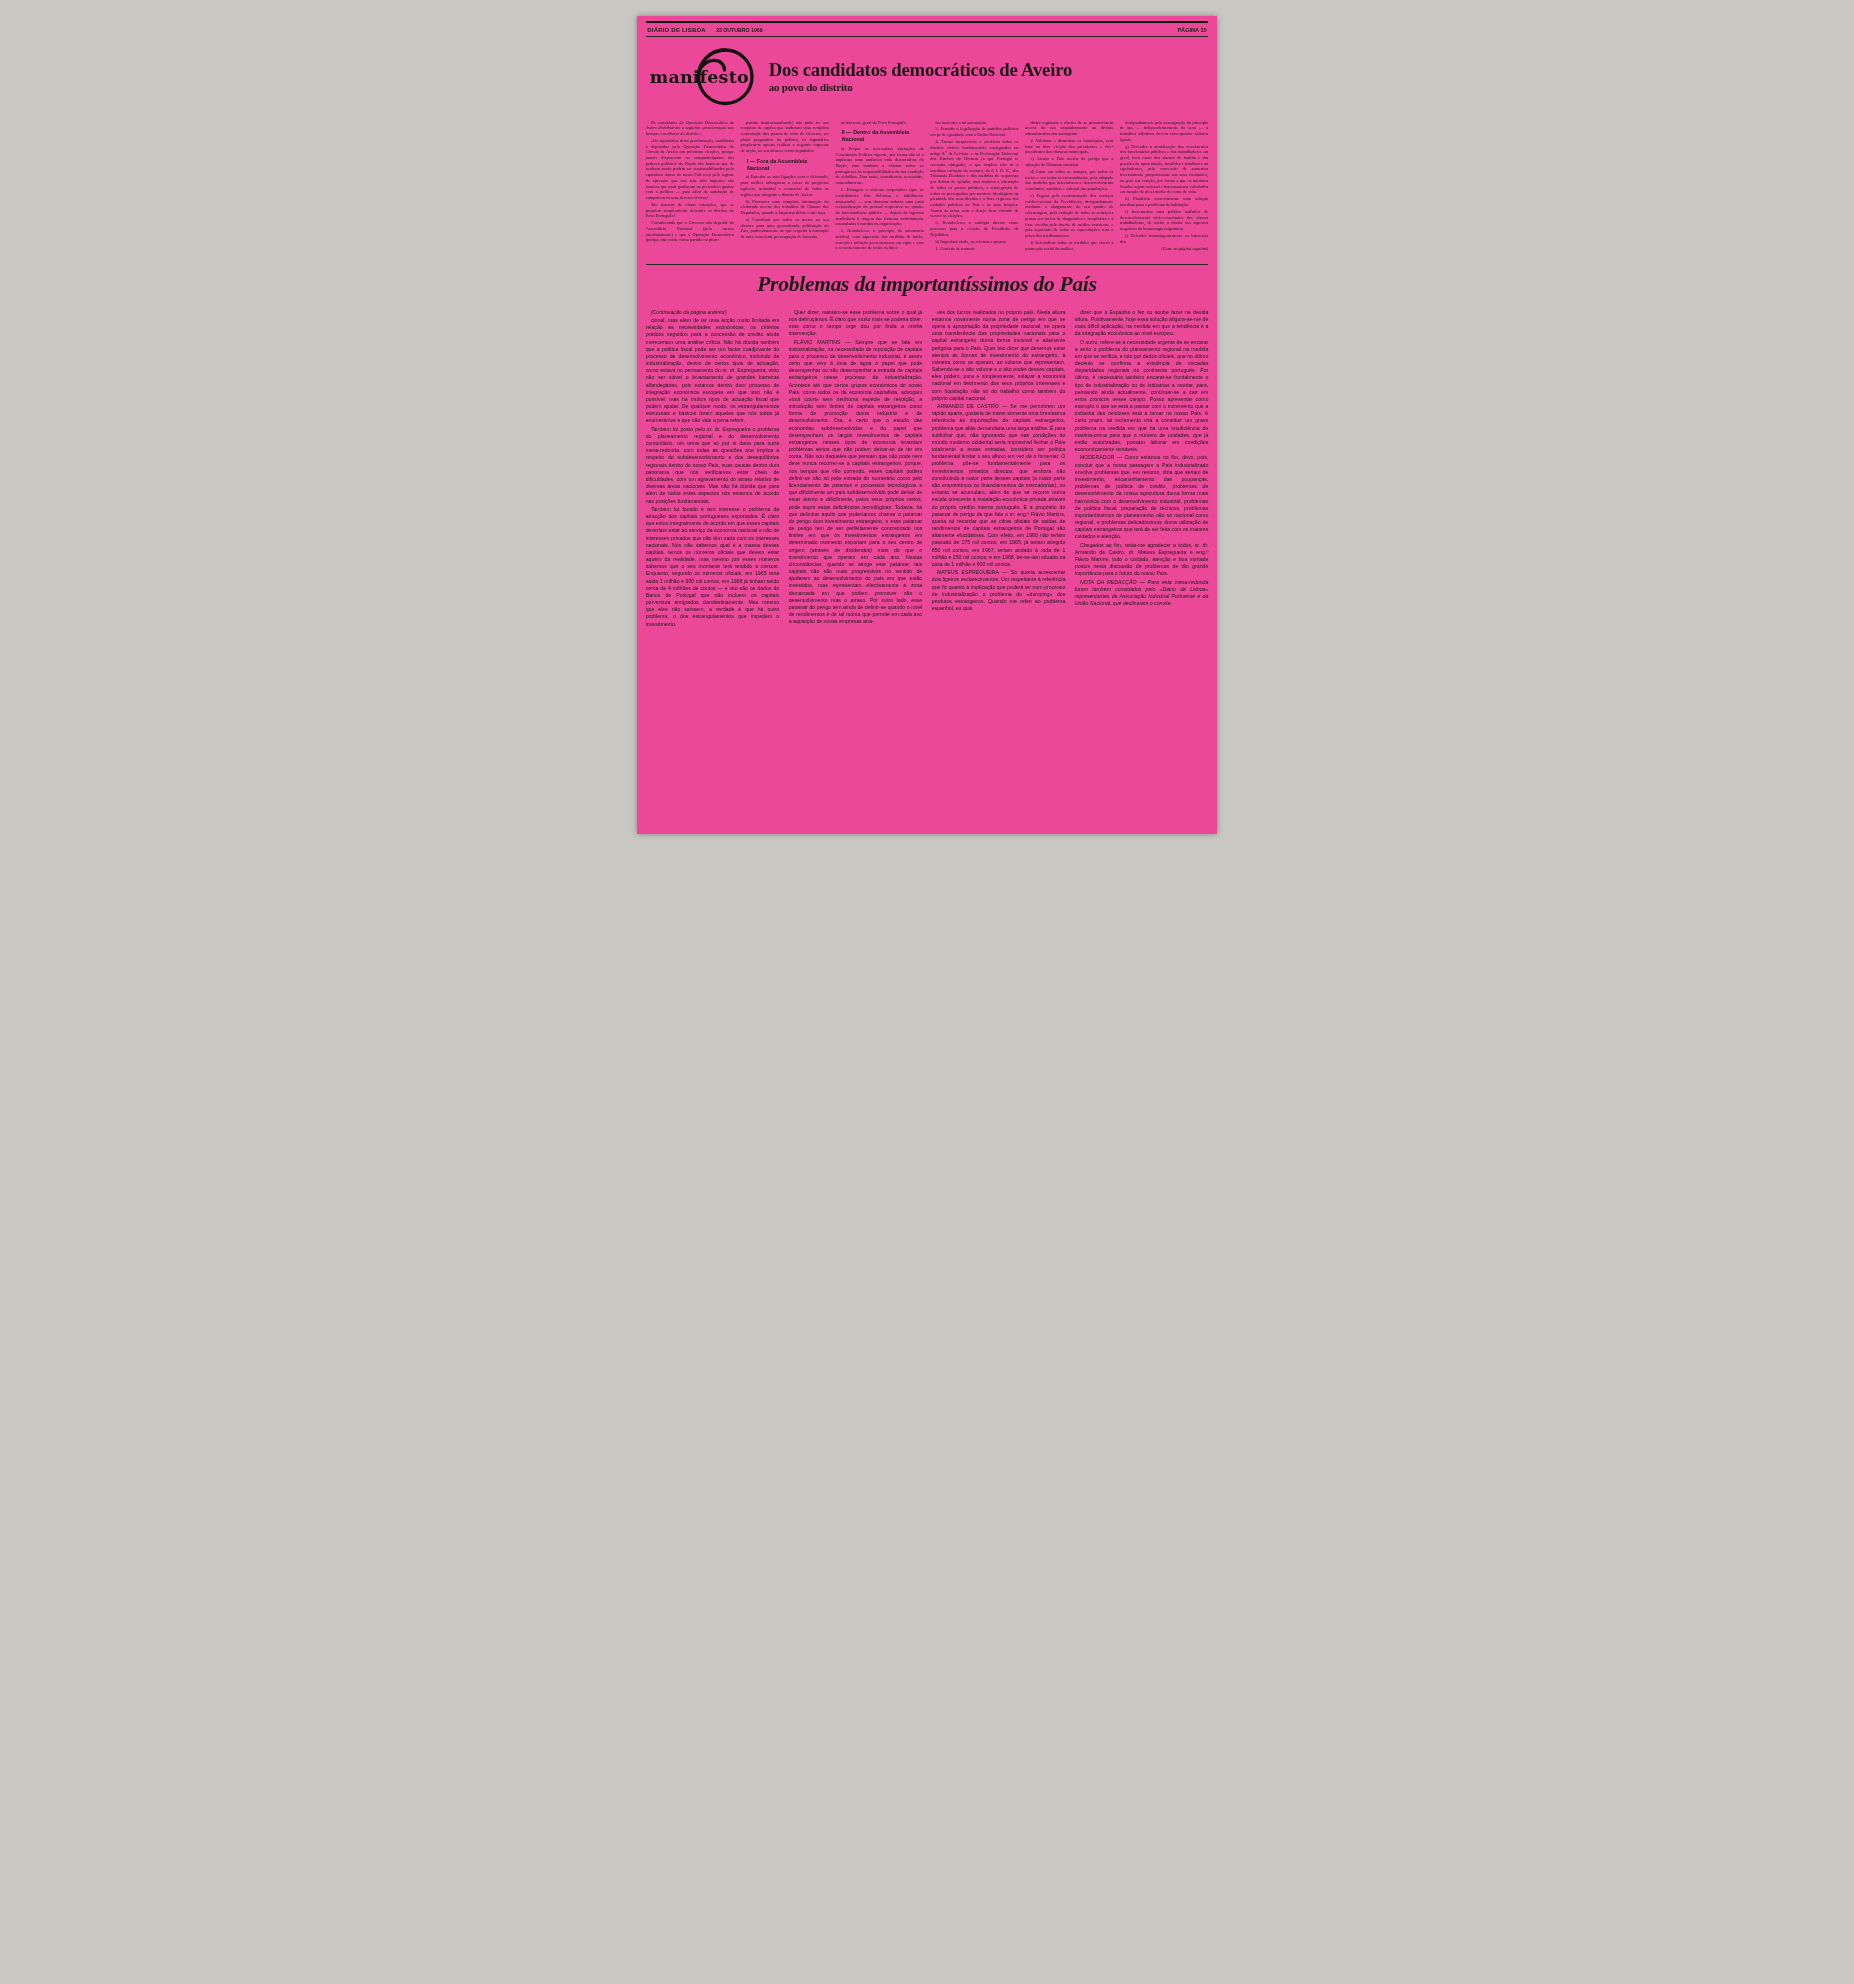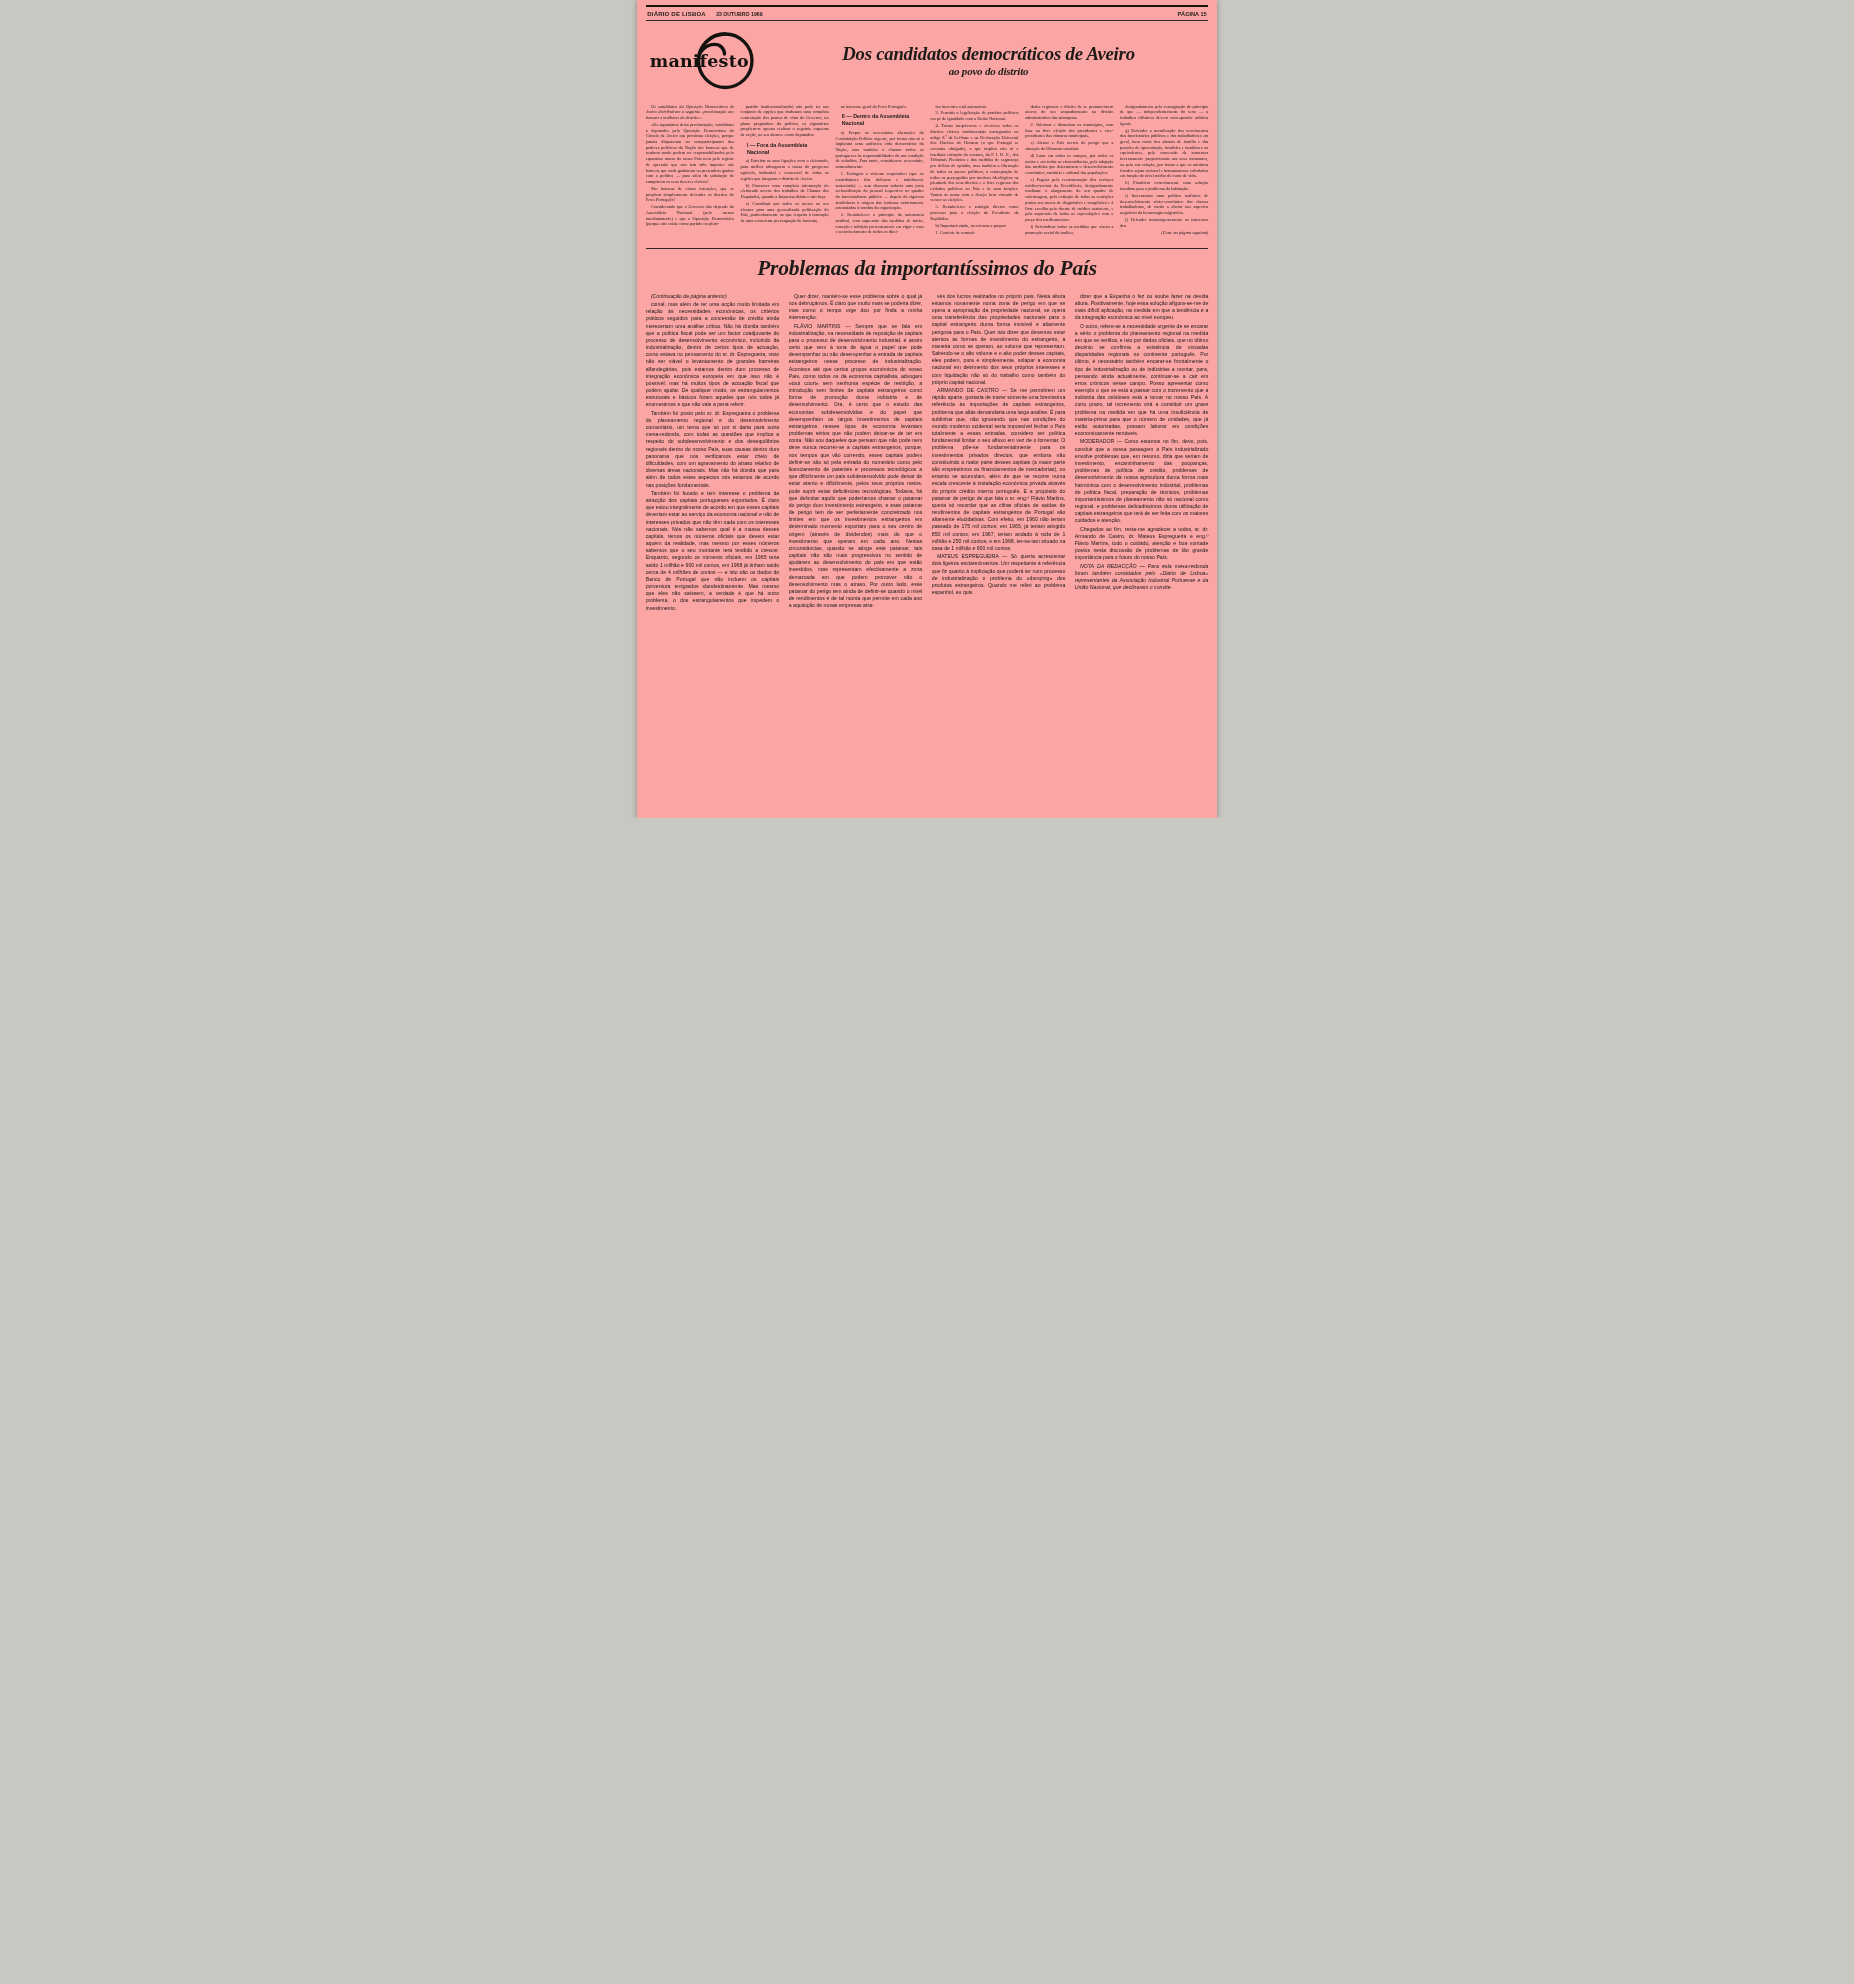--- a/index.html
+++ b/index.html
@@ -1,38 +1,38 @@
 <!DOCTYPE html>
 <html lang="pt" style="font-size:6.4px"><head>
 <meta charset="utf-8">
 <style>
   * { margin:0; padding:0; box-sizing:border-box; }
   html,body { background:#c9c7c1; }
   .page {
-    width:580px; min-height:818px; margin:0 auto;
-    background:#fca5a5; color:#1c1b18;
+    width:580px; min-height:818px; margin:16px auto;
+    background:#ec4899; color:#1c1b18;
     padding:4.8px 8.7px 24px 8.7px;
     font-family:"Liberation Serif", serif;
     box-shadow:0 0 5.6px rgba(0,0,0,.35);
     position:relative;
   }
   .top-rule { height:2.4px; background:#14130f; margin-bottom:3.2px; }
   .thin-rule { height:0.8px; background:#2a2822; margin:1.6px 0 4.8px 0; }
   .header-row {
     display:flex; align-items:baseline;
     font-family:"Liberation Sans", sans-serif;
     padding:0.8px 1.6px;
   }
   .masthead { font-weight:bold; font-size:6px; letter-spacing:0.2px; }
   .issue-date { font-size:5.2px; margin-left:10.3px; font-weight:bold; }
   .pagenum { margin-left:auto; font-weight:bold; font-size:5.6px; }
 
   .headline-section { display:flex; align-items:center; margin:2.4px 0 8px 0; }
   .logo-box { width:123px; flex:0 0 auto; padding:2.4px 0 0 3.2px; }
-  .headline1 { flex:1; text-align:center; font-style:italic; font-weight:bold; }
+  .headline1 { flex:1; text-align:left; font-weight:bold; }
   .h1-line  { font-size:18.7px; line-height:1.18; letter-spacing:-0.2px; }
   .h1-line2 { font-size:11px; }
 
   .cols { display:grid; }
   .cols-6 { grid-template-columns:repeat(6,1fr); gap:6.7px; font-size:4.4px; line-height:1.3; }
   .cols-4 { grid-template-columns:repeat(4,1fr); gap:9.5px; font-family:"Liberation Sans", sans-serif; font-size:5.2px; line-height:1.38; }
   .col p { text-align:justify; text-indent:5.2px; margin-bottom:1.2px; hyphens:auto; }
   .col p.italic { font-style:italic; }
   .col p.right { text-align:right; }
   .col p.heading {

